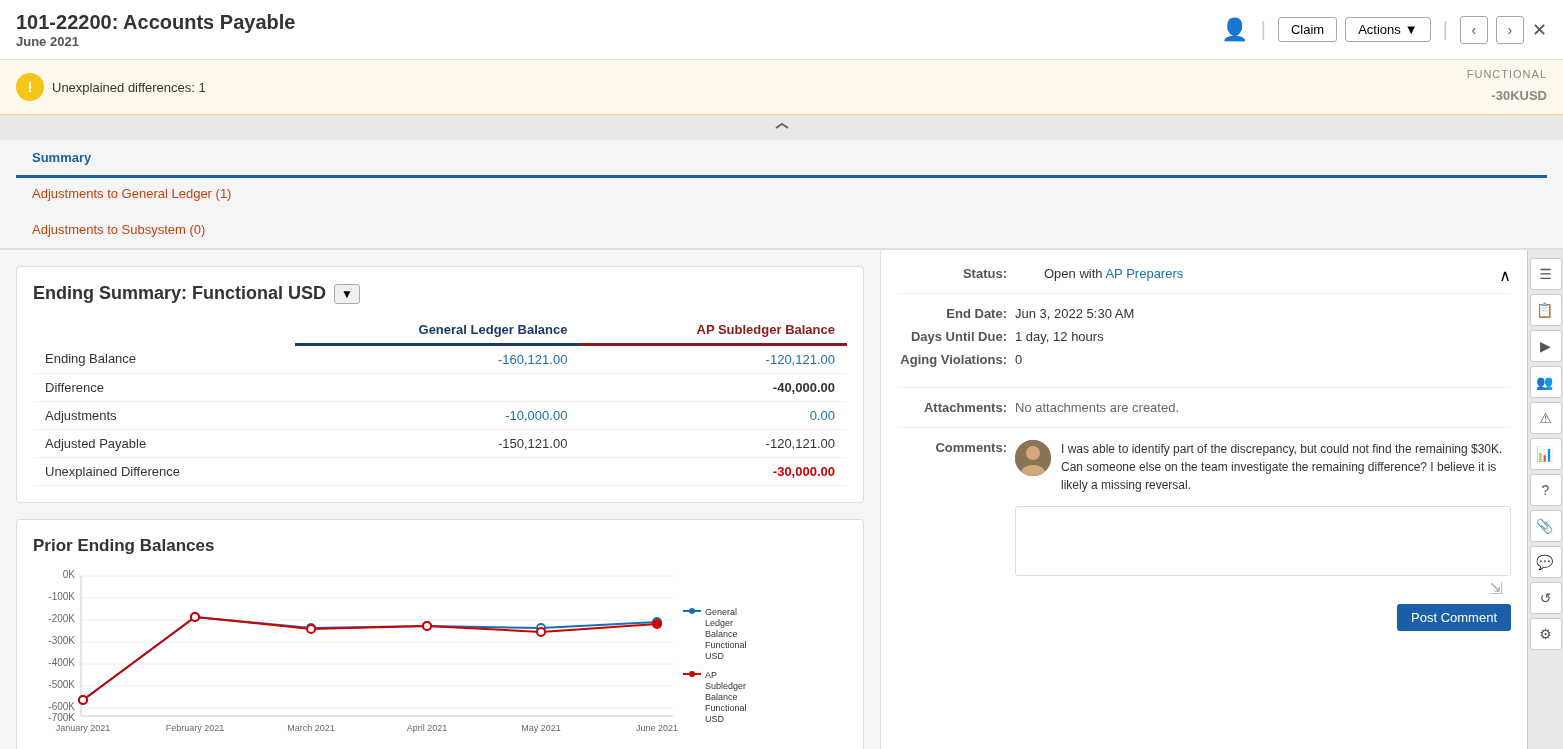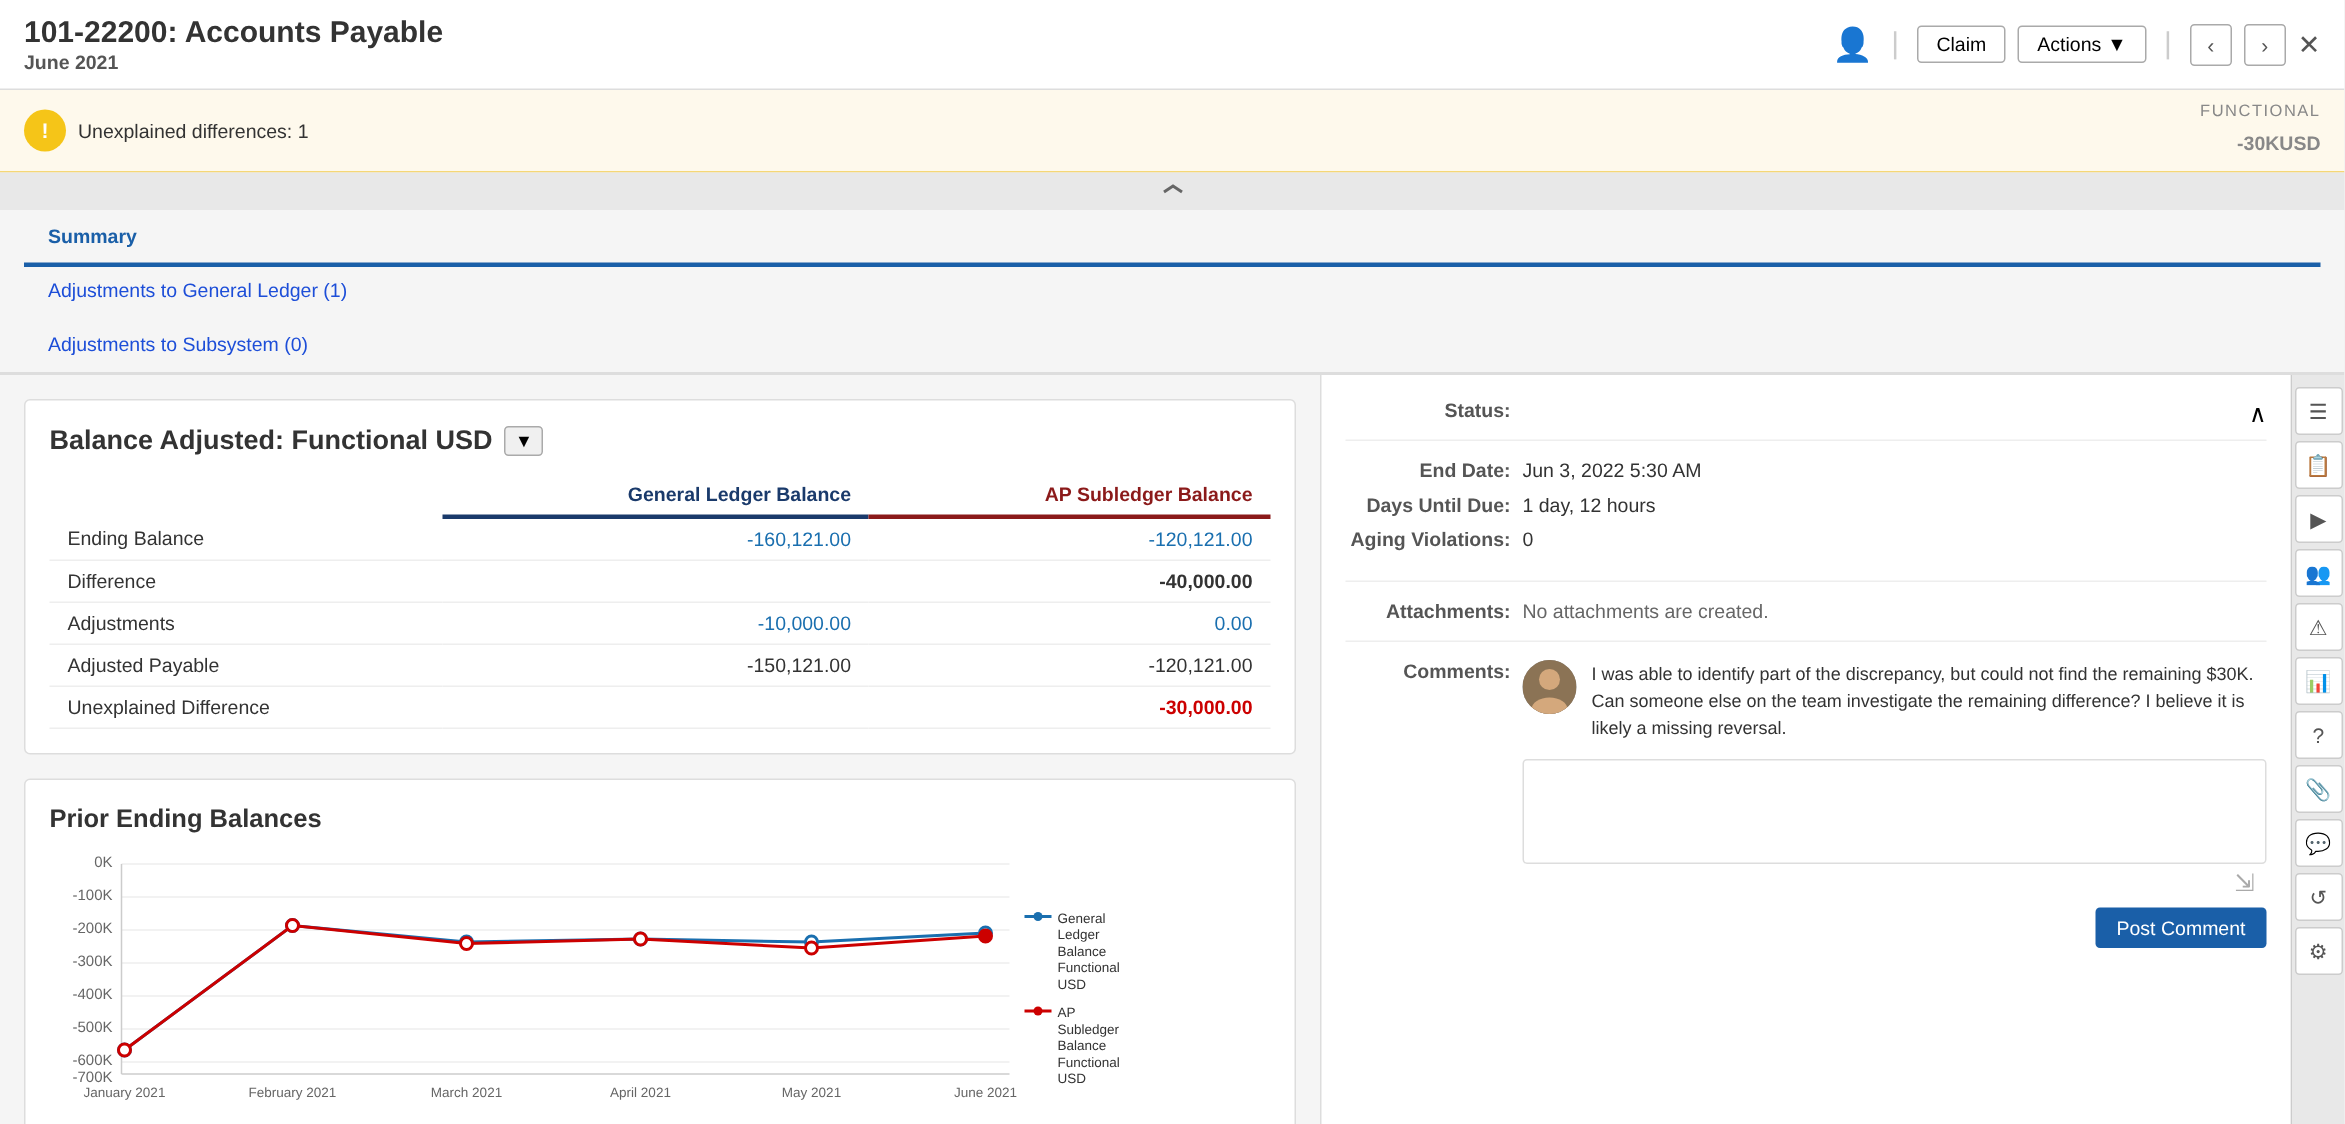--- a/index.html
+++ b/index.html
@@ -25,21 +25,21 @@
     .functional-label { font-size: 11px; color: #888; letter-spacing: 1px; }
     .functional-value { font-size: 22px; font-weight: bold; color: #c00; }
     .functional-value span { font-size: 13px; color: #888; }
 
     
     .collapse-bar { background: #e8e8e8; text-align: center; padding: 3px; cursor: pointer; }
     .collapse-bar svg { width: 16px; height: 16px; }
 
     
     .tabs { background: #f5f5f5; border-bottom: 2px solid #ddd; display: flex; gap: 0; padding: 0 16px; flex-direction: column; }
-    .tab { padding: 10px 16px; cursor: pointer; font-size: 13px; color: #1d4ed8; border-bottom: 3px solid transparent; margin-bottom: -2px; }
+    .tab { padding: 10px 16px; cursor: pointer; font-size: 13px; color: #c2410c; border-bottom: 3px solid transparent; margin-bottom: -2px; }
     .tab.active { color: #1a5fa8; border-bottom: 3px solid #1a5fa8; font-weight: bold; }
 
     
     .main-layout { display: flex; height: calc(749px - 60px - 44px - 40px - 36px); }
 
     
     .left-panel { flex: 0 0 880px; overflow-y: auto; padding: 16px; background: #f5f5f5; }
 
     
     .card { background: #fff; border: 1px solid #ddd; border-radius: 4px; padding: 16px; margin-bottom: 16px; }
@@ -132,21 +132,21 @@
   <div class="tab">Adjustments to General Ledger (1)</div>
   <div class="tab">Adjustments to Subsystem (0)</div>
 </div>
 
 <div class="main-layout">
 
   <div class="left-panel">
 
     <div class="card">
       <div class="card-title">
-        <span>Balance Adjusted: Functional USD</span>
+        <span>Ending Summary: Functional USD</span>
         <button class="dropdown-btn">▼</button>
       </div>
       <table class="balance-table">
         <thead>
           <tr>
             <th></th>
             <th class="gl">General Ledger Balance</th>
             <th class="ap">AP Subledger Balance</th>
           </tr>
         </thead>
@@ -245,20 +245,24 @@
           <text x="672" y="156" font-size="9" fill="#333">USD</text>
         </svg>
       </div>
     </div>
   </div>
 
   <div class="right-panel">
 
     <div class="info-row" style="margin-bottom:12px; padding-bottom:12px; border-bottom:1px solid #eee;gap:37px;">
       <div class="info-label">Status:</div>
+      <div class="info-value">
+        <span>Open with</span>
+        <a class="link-blue">AP Preparers</a>
+      </div>
       <button style="background:none;border:none;cursor:pointer;font-size:16px;position:absolute;right:16px;">∧</button>
     </div>
 
 
     <div class="info-section">
       <div class="info-row">
         <div class="info-label">End Date:</div>
         <div class="info-value">Jun 3, 2022 5:30 AM</div>
       </div>
       <div class="info-row">

